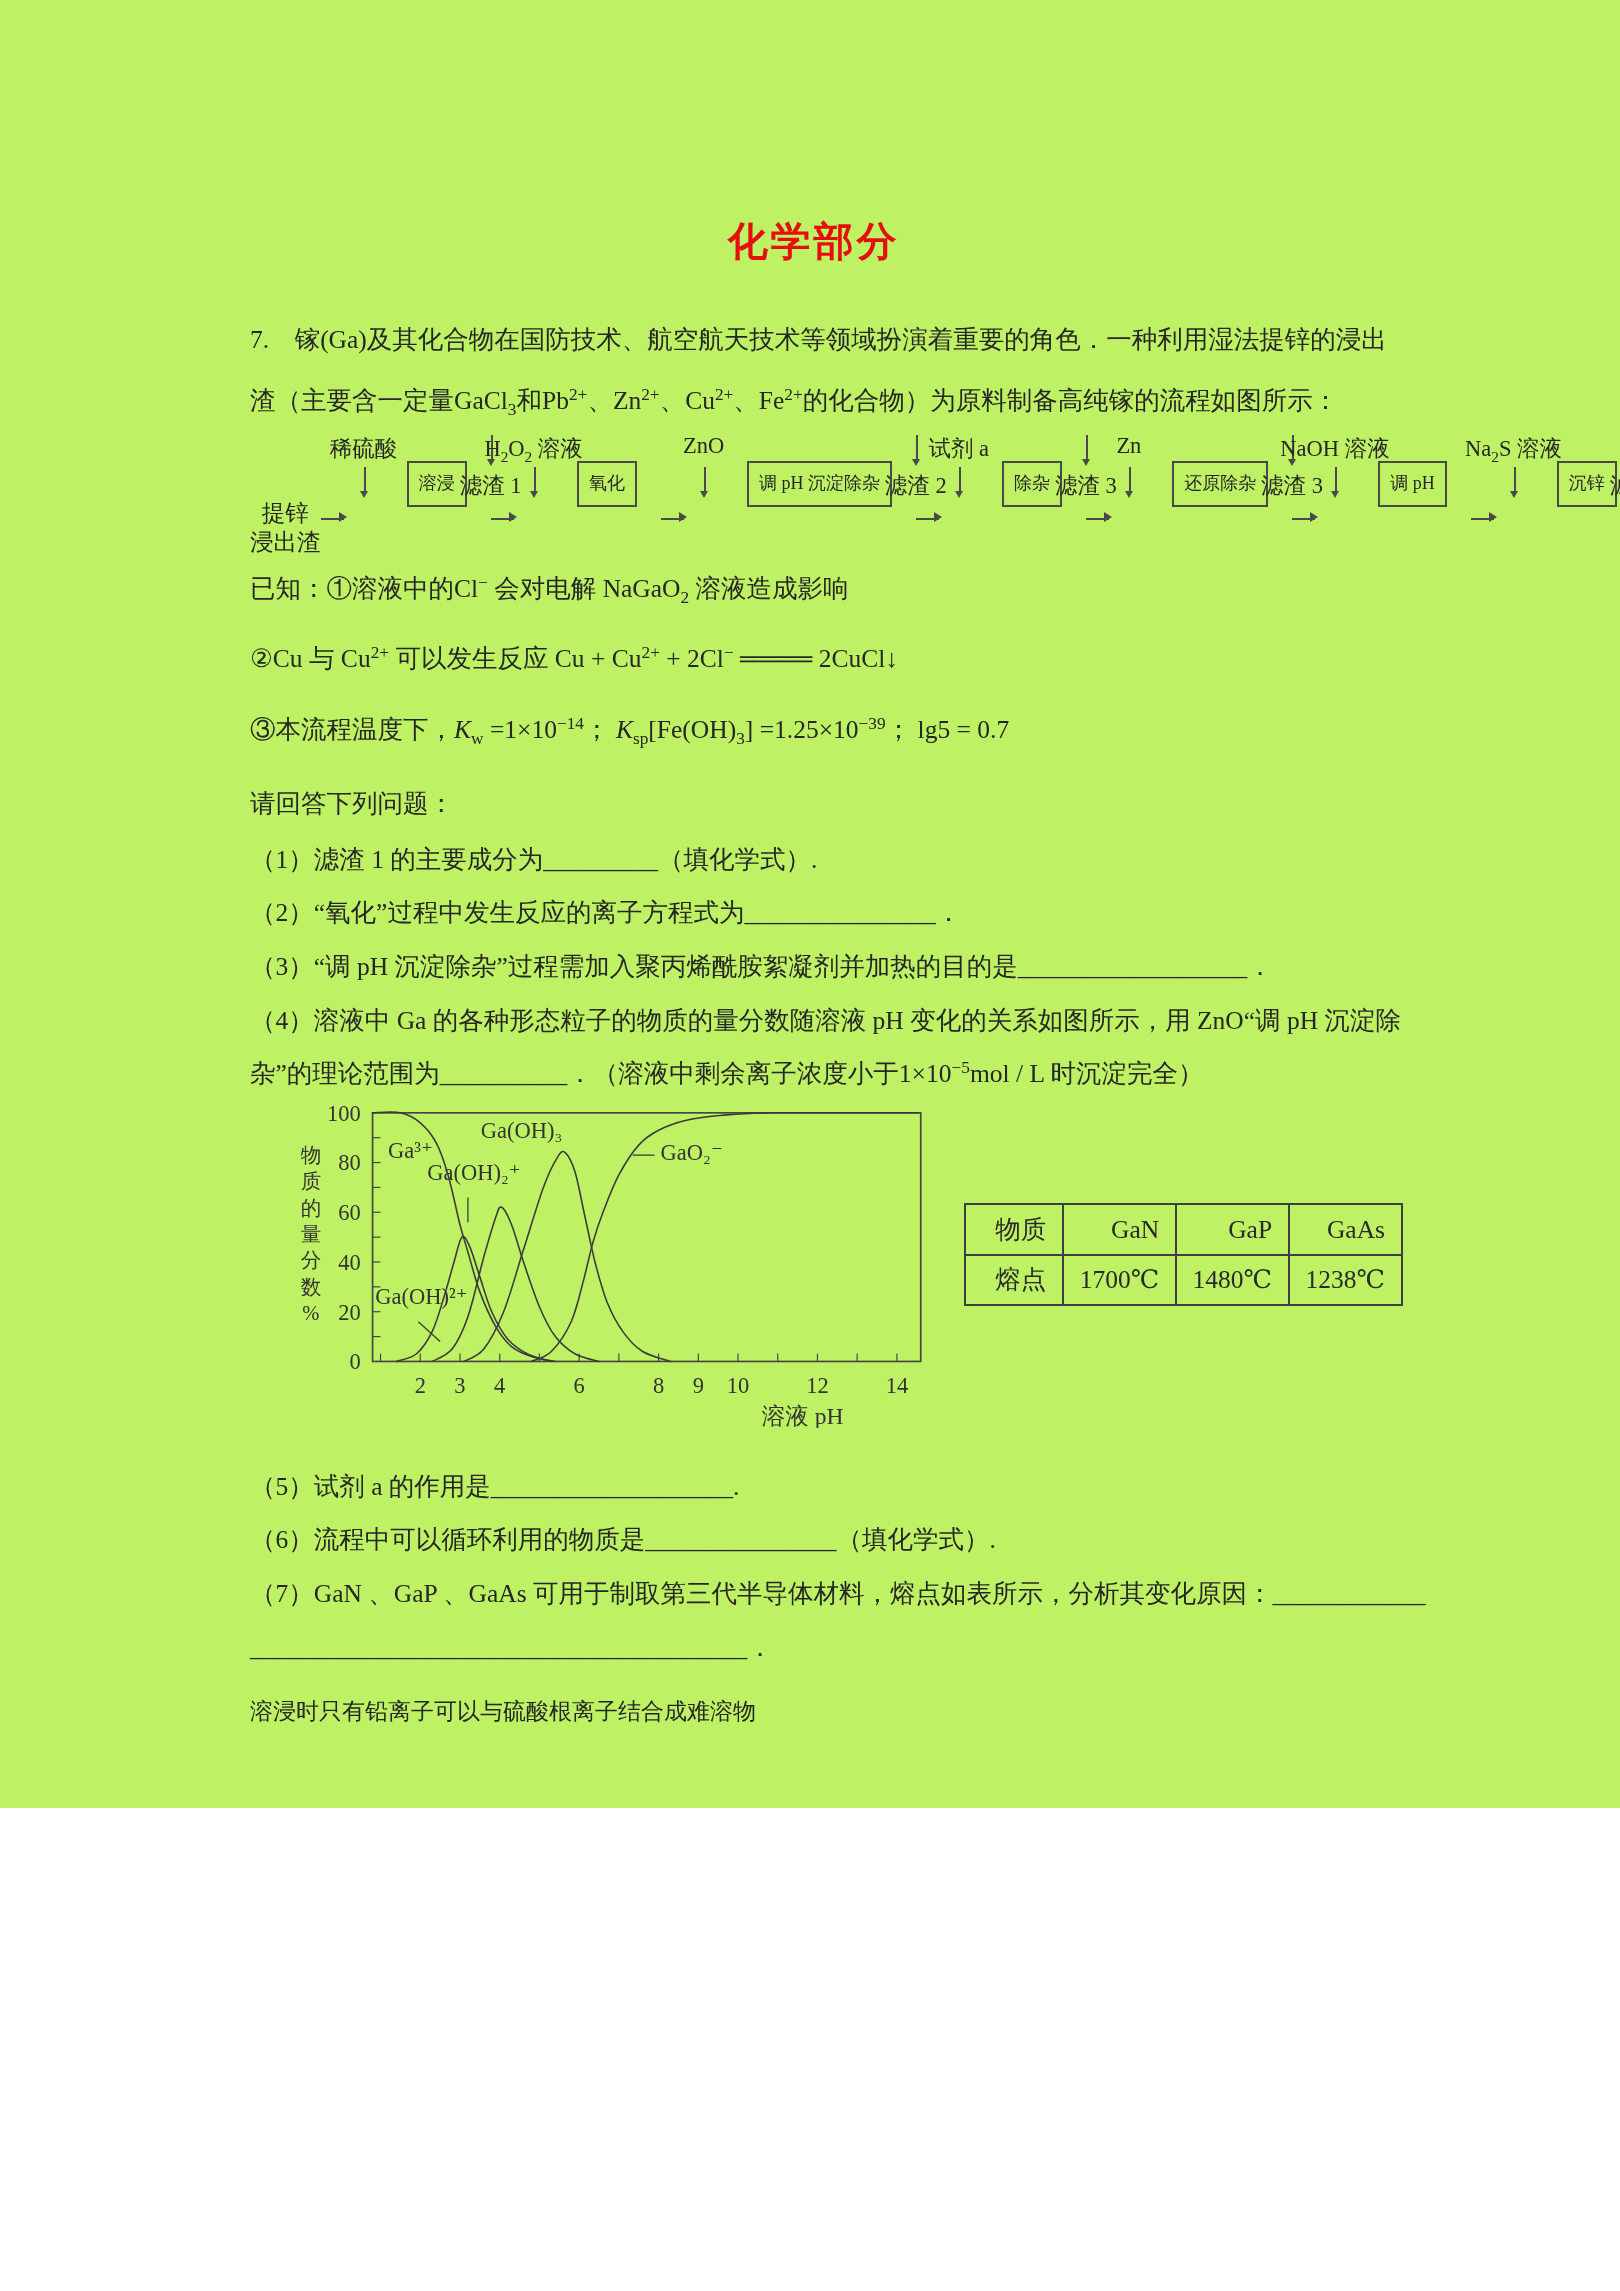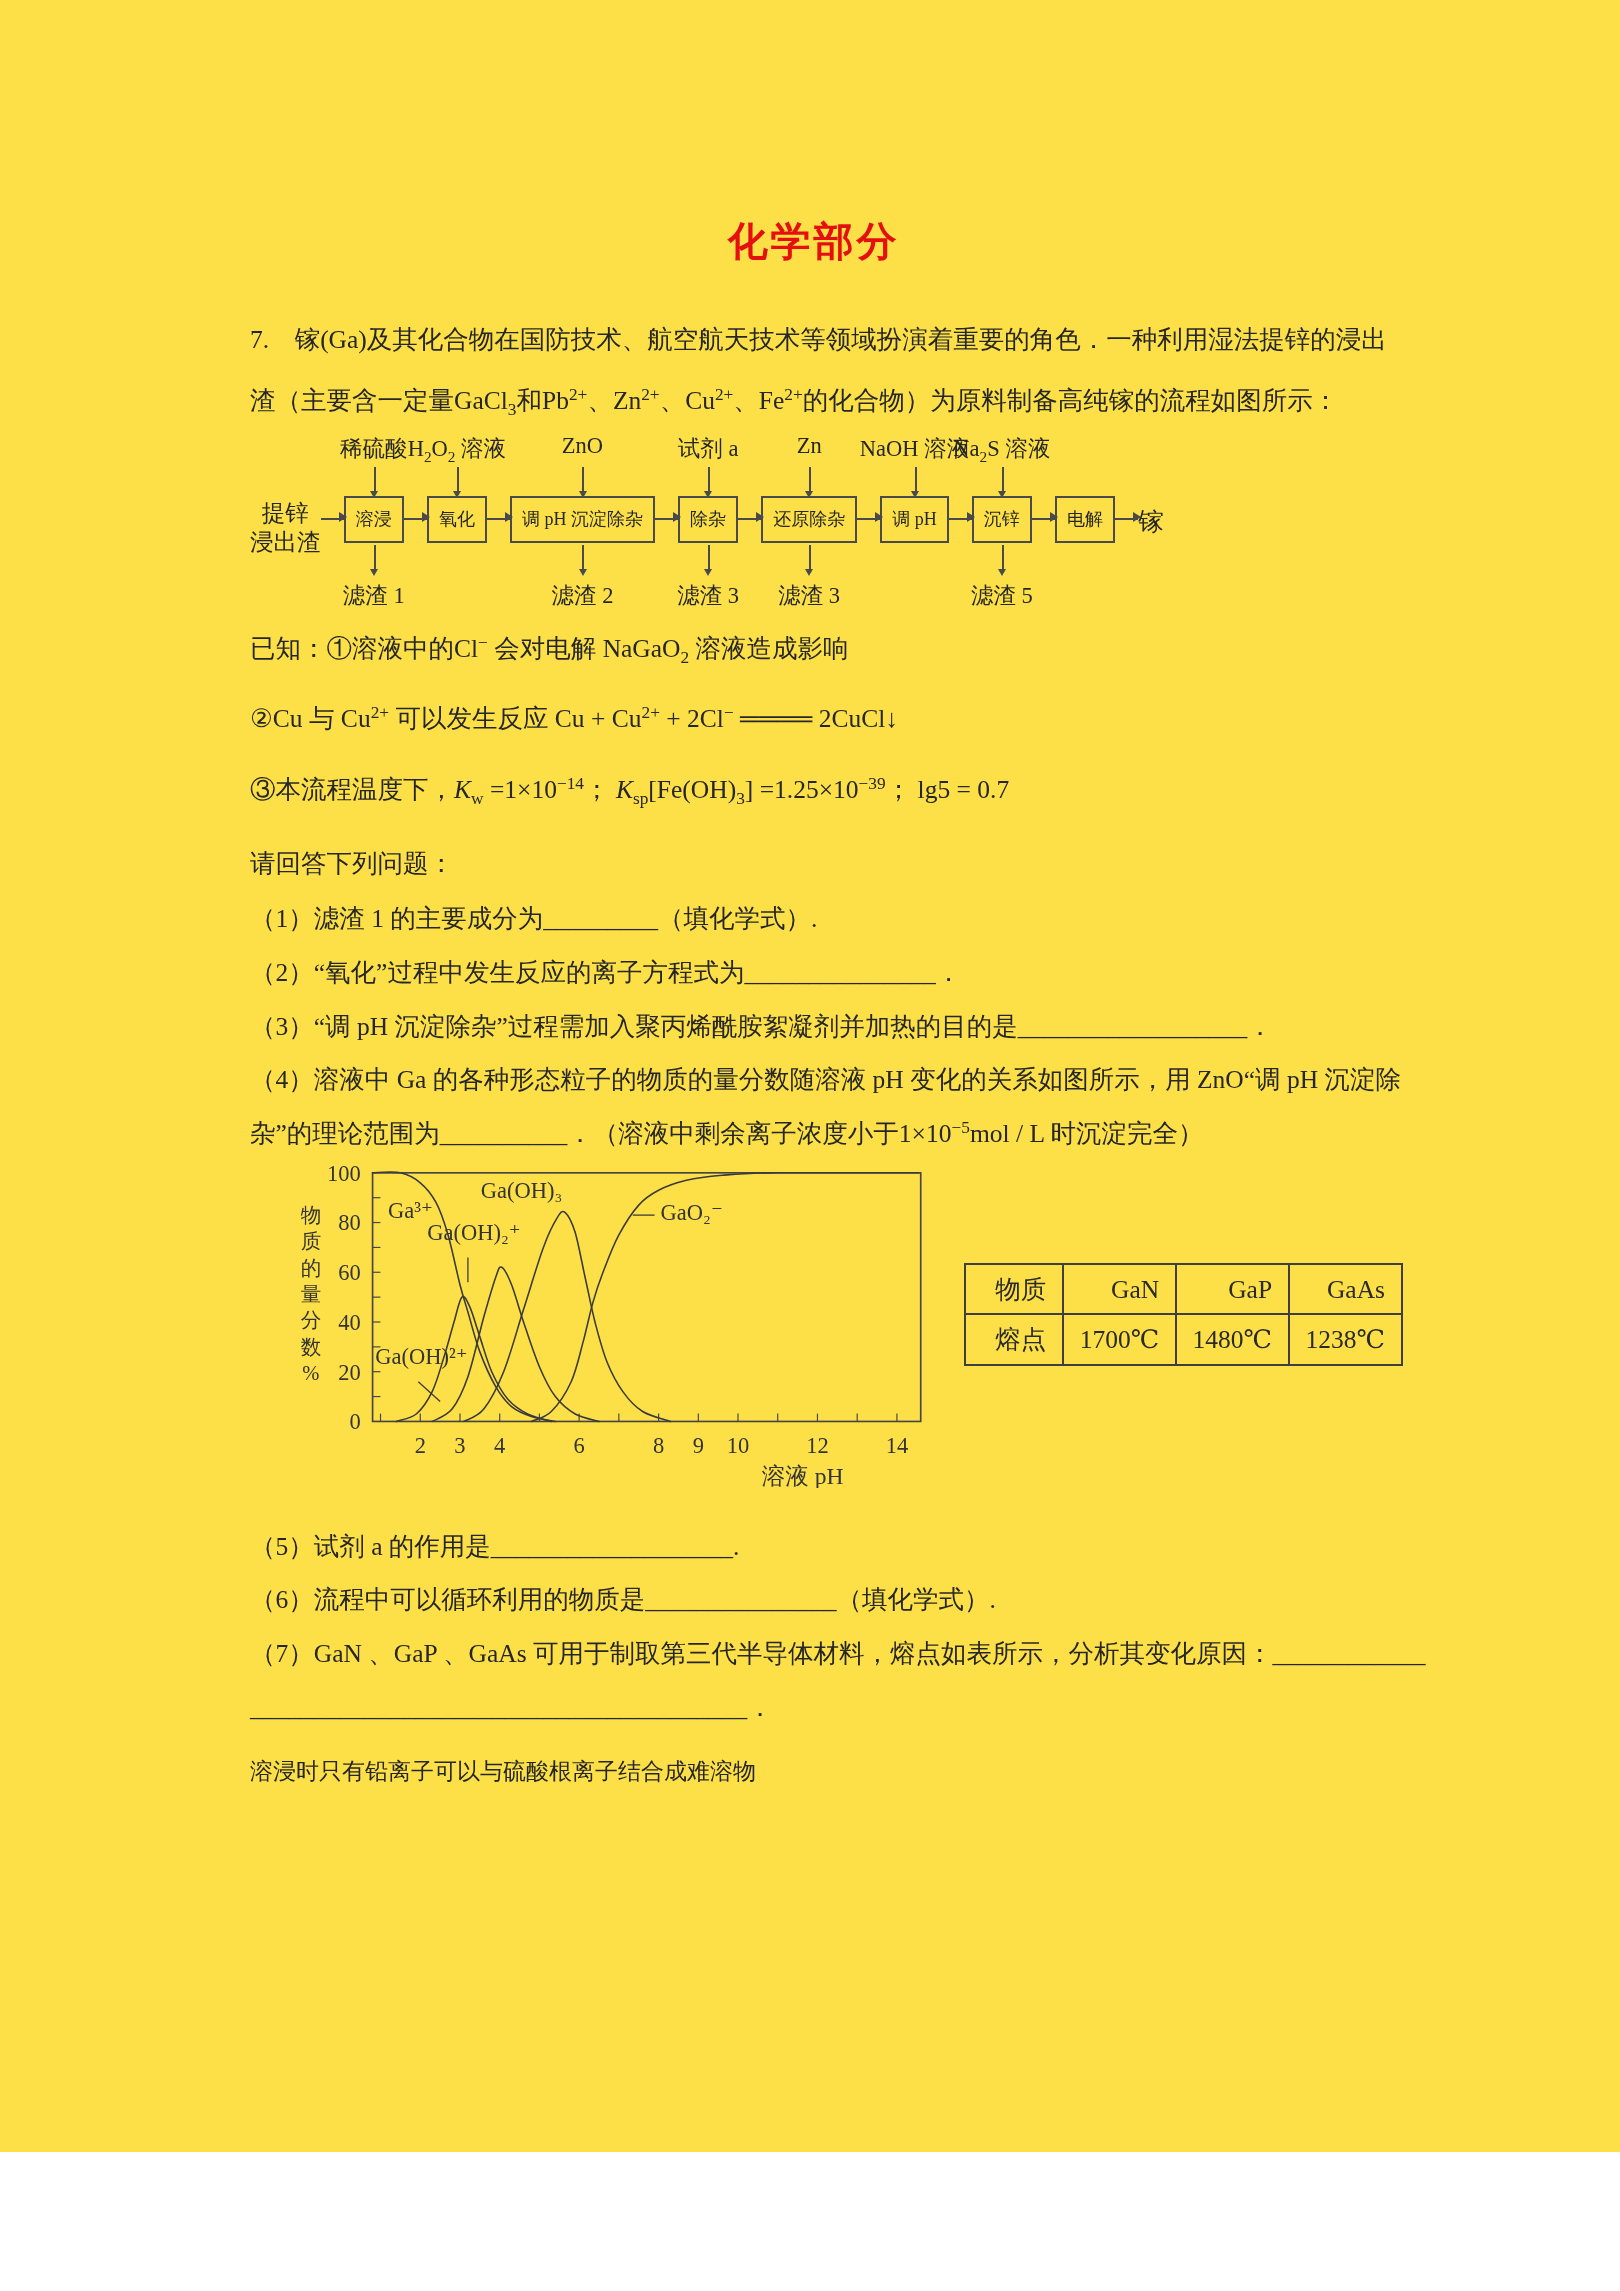--- a/index.html
+++ b/index.html
@@ -1,31 +1,31 @@
 <!DOCTYPE html>
 <html><head>
 <meta charset="utf-8">
 <style>
   *{box-sizing:border-box;}
   body{margin:0;background:#ffffff;}
-  .page{position:relative;width:1620px;height:2152px;background:#fde047;
+  .page{position:relative;width:1620px;height:1808px;background:#bef264;
         font-family:"Liberation Serif","DejaVu Serif",serif;color:#262626;overflow:hidden;}
   .content{position:absolute;left:250px;top:0;width:1127px;}
   .doc-title{padding-top:214px;text-align:center;
              font-family:"Liberation Sans","DejaVu Sans",sans-serif;
              font-size:40px;font-weight:700;letter-spacing:2.9px;}
   sup,sub{font-size:68%;line-height:0;}
   .tline{font-size:25.5px;line-height:39px;white-space:nowrap;}
   .para1{margin-top:51px;}
   .para2{margin-top:21.6px;}
 
   
   .flow{display:flex;align-items:flex-start;margin-top:13.7px;}
   .fsource{margin-top:66px;font-size:23.5px;line-height:29px;text-align:center;white-space:nowrap;flex:none;}
-  .fstep{display:flex;flex-direction:column;align-items:flex-end;flex:none;}
+  .fstep{display:flex;flex-direction:row;align-items:flex-end;flex:none;gap:24px;}
   .ftop{position:relative;height:63px;align-self:stretch;min-width:39px;}
   .freagent{position:absolute;left:50%;transform:translateX(-50%);top:0;font-size:22.5px;white-space:nowrap;}
   .ftop .varr{position:absolute;left:50%;bottom:2px;height:27.4px;}
   .fbox{border:2px solid #4a4a4a;padding:5.9px 9.8px;font-size:18px;line-height:31px;white-space:nowrap;font-family:Liberation Serif, serif;}
   .fbot{position:relative;height:74px;align-self:stretch;}
   .fbot .varr{position:absolute;left:50%;top:2px;height:27.4px;}
   .fresidue{position:absolute;left:50%;transform:translateX(-50%);top:37px;font-size:22.5px;white-space:nowrap;}
   .varr{width:2px;background:#4a4a4a;}
   .varr::after{content:"";position:absolute;left:-3.9px;bottom:-7.8px;border:4.9px solid transparent;border-top:7.8px solid #4a4a4a;}
   .harr{flex:none;width:23.5px;height:2px;background:#4a4a4a;margin-top:85px;position:relative;}

